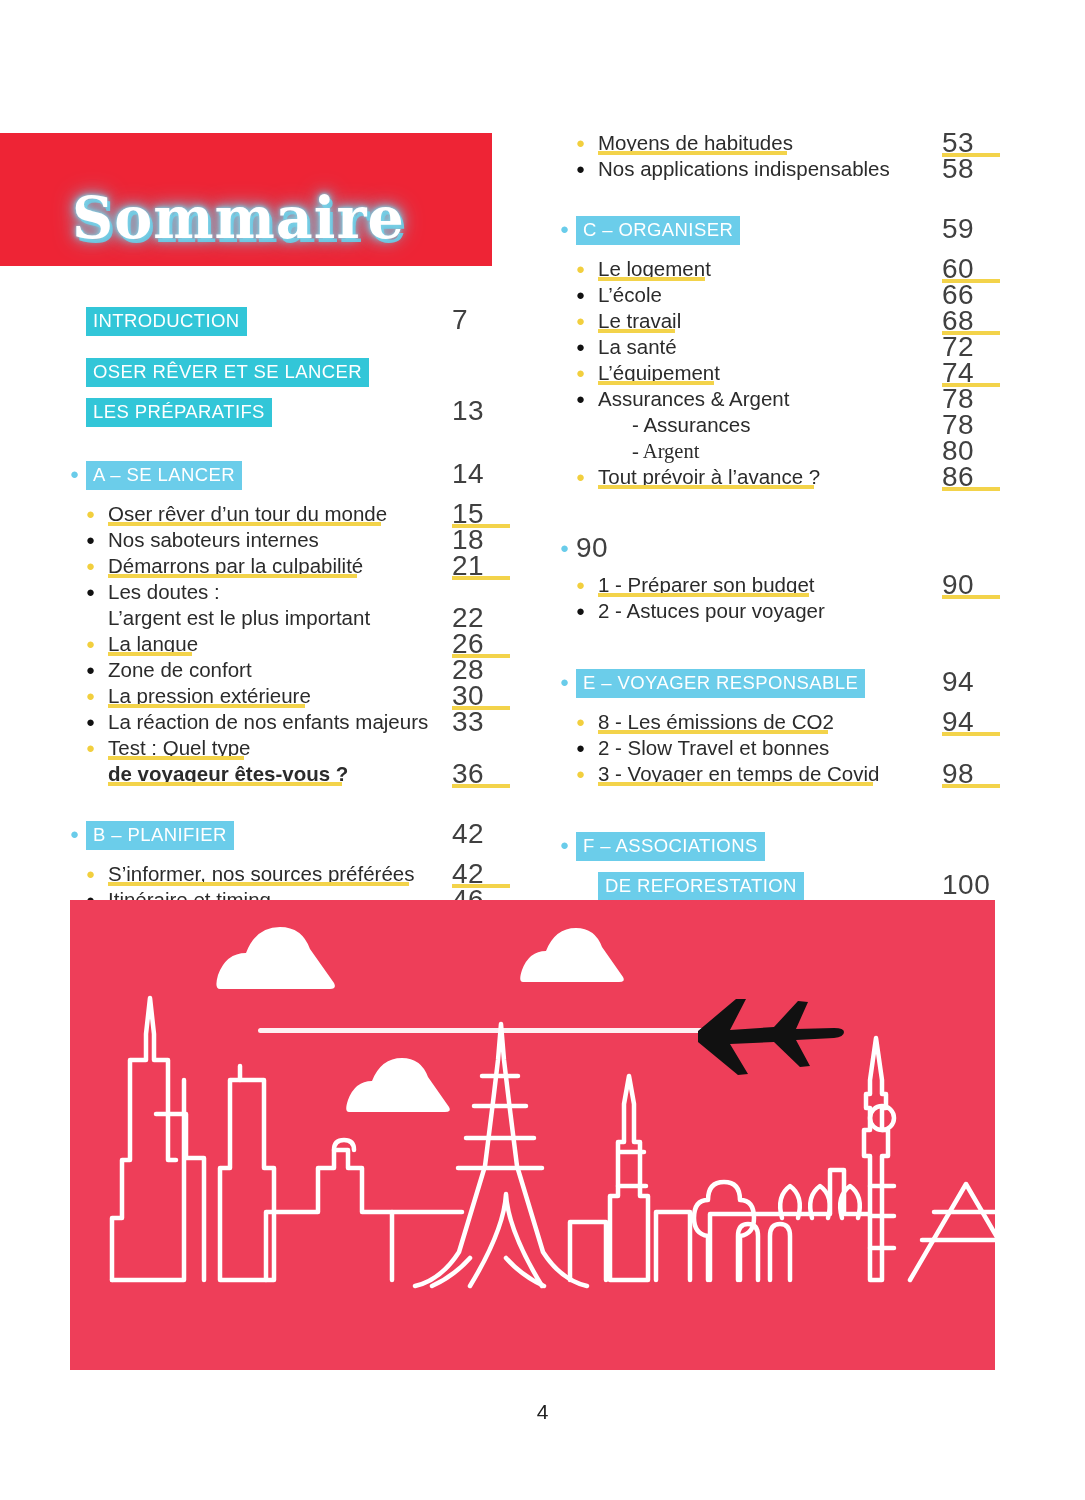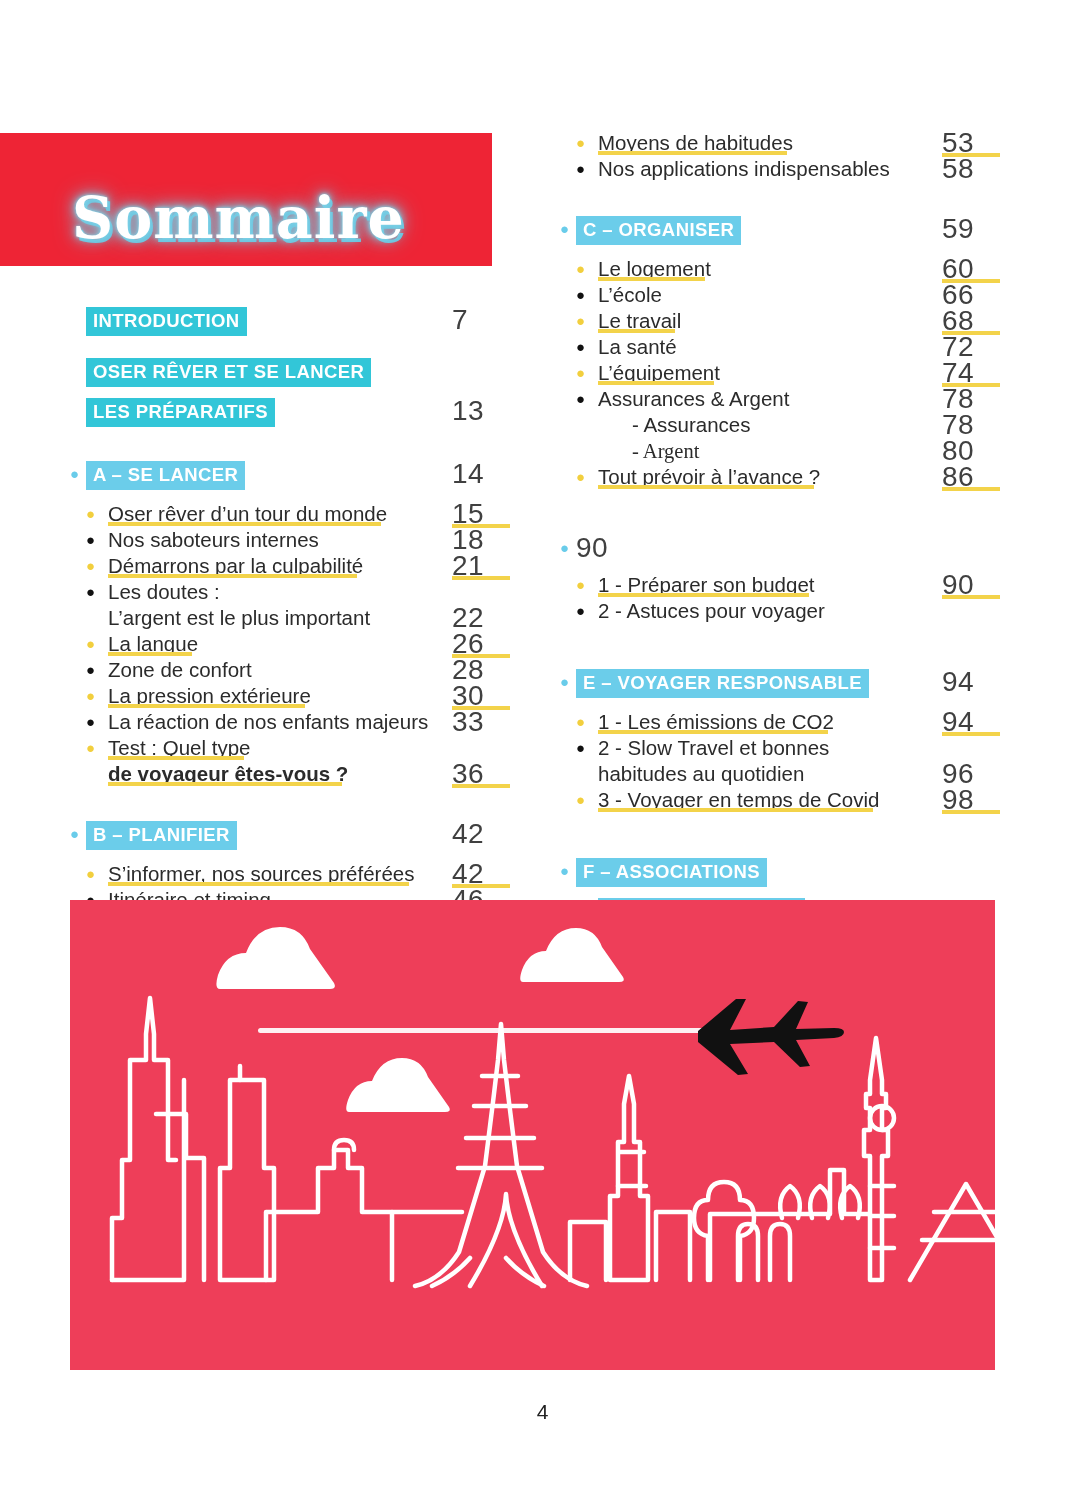--- a/index.html
+++ b/index.html
@@ -55,21 +55,21 @@
   .num{
     flex:0 0 58px;text-align:left;
     position:relative;
     font-size:28px;color:#404040;letter-spacing:.5px;
   }
 
   
   .chip{
     display:inline-block;
     padding:1px 7px 2px 7px;
-    color:#ffffff;font-weight:700;
+    color:#ffffff;font-weight:400;
     font-size:18.5px;letter-spacing:.4px;
     font-family:"Liberation Sans", sans-serif;
   }
   .chip.teal{background:#32c6d8;}
   .chip.lblue{background:#6bcdea;}
 
   
   .ul{position:relative;}
   .ul::after{
     content:"";position:absolute;left:0;right:6px;bottom:-1px;
@@ -281,32 +281,27 @@
     </div>
     <div class="sp-xl"></div>
     <div class="row">
       <span class="bullet blue">●</span>
       <span class="txt"><span class="chip lblue">E – VOYAGER RESPONSABLE</span></span>
       <span class="num">94</span>
     </div>
     <div class="sp-s"></div>
     <div class="row">
       <span class="bullet none" style="visibility: hidden;">●</span>
-      <span class="txt indent1" style="padding-left: 22px;"><span class="bullet yellow" style="position: absolute; left: 0px;">●</span><span class="ul">1 - Les émissions de CO2</span></span>
+      <span class="txt indent1" style="padding-left: 22px;"><span class="bullet yellow" style="position: absolute; left: 0px;">●</span><span class="ul">8 - Les émissions de CO2</span></span>
       <span class="num ul">94</span>
     </div>
     <div class="row">
       <span class="bullet none" style="visibility: hidden;">●</span>
       <span class="txt indent1" style="padding-left: 22px;"><span class="bullet black" style="position: absolute; left: 0px;">●</span><span>2 - Slow Travel et bonnes</span></span>
       <span class="num"></span>
-    </div>
-    <div class="row">
-      <span class="bullet none" style="visibility: hidden;">●</span>
-      <span class="txt indent1" style="padding-left: 22px;"><span>habitudes au quotidien</span></span>
-      <span class="num">96</span>
     </div>
     <div class="row">
       <span class="bullet none" style="visibility: hidden;">●</span>
       <span class="txt indent1" style="padding-left: 22px;"><span class="bullet yellow" style="position: absolute; left: 0px;">●</span><span class="ul">3 - Voyager en temps de Covid</span></span>
       <span class="num ul">98</span>
     </div>
     <div class="sp-xl"></div>
     <div class="row">
       <span class="bullet blue">●</span>
       <span class="txt"><span class="chip lblue">F – ASSOCIATIONS</span></span>

